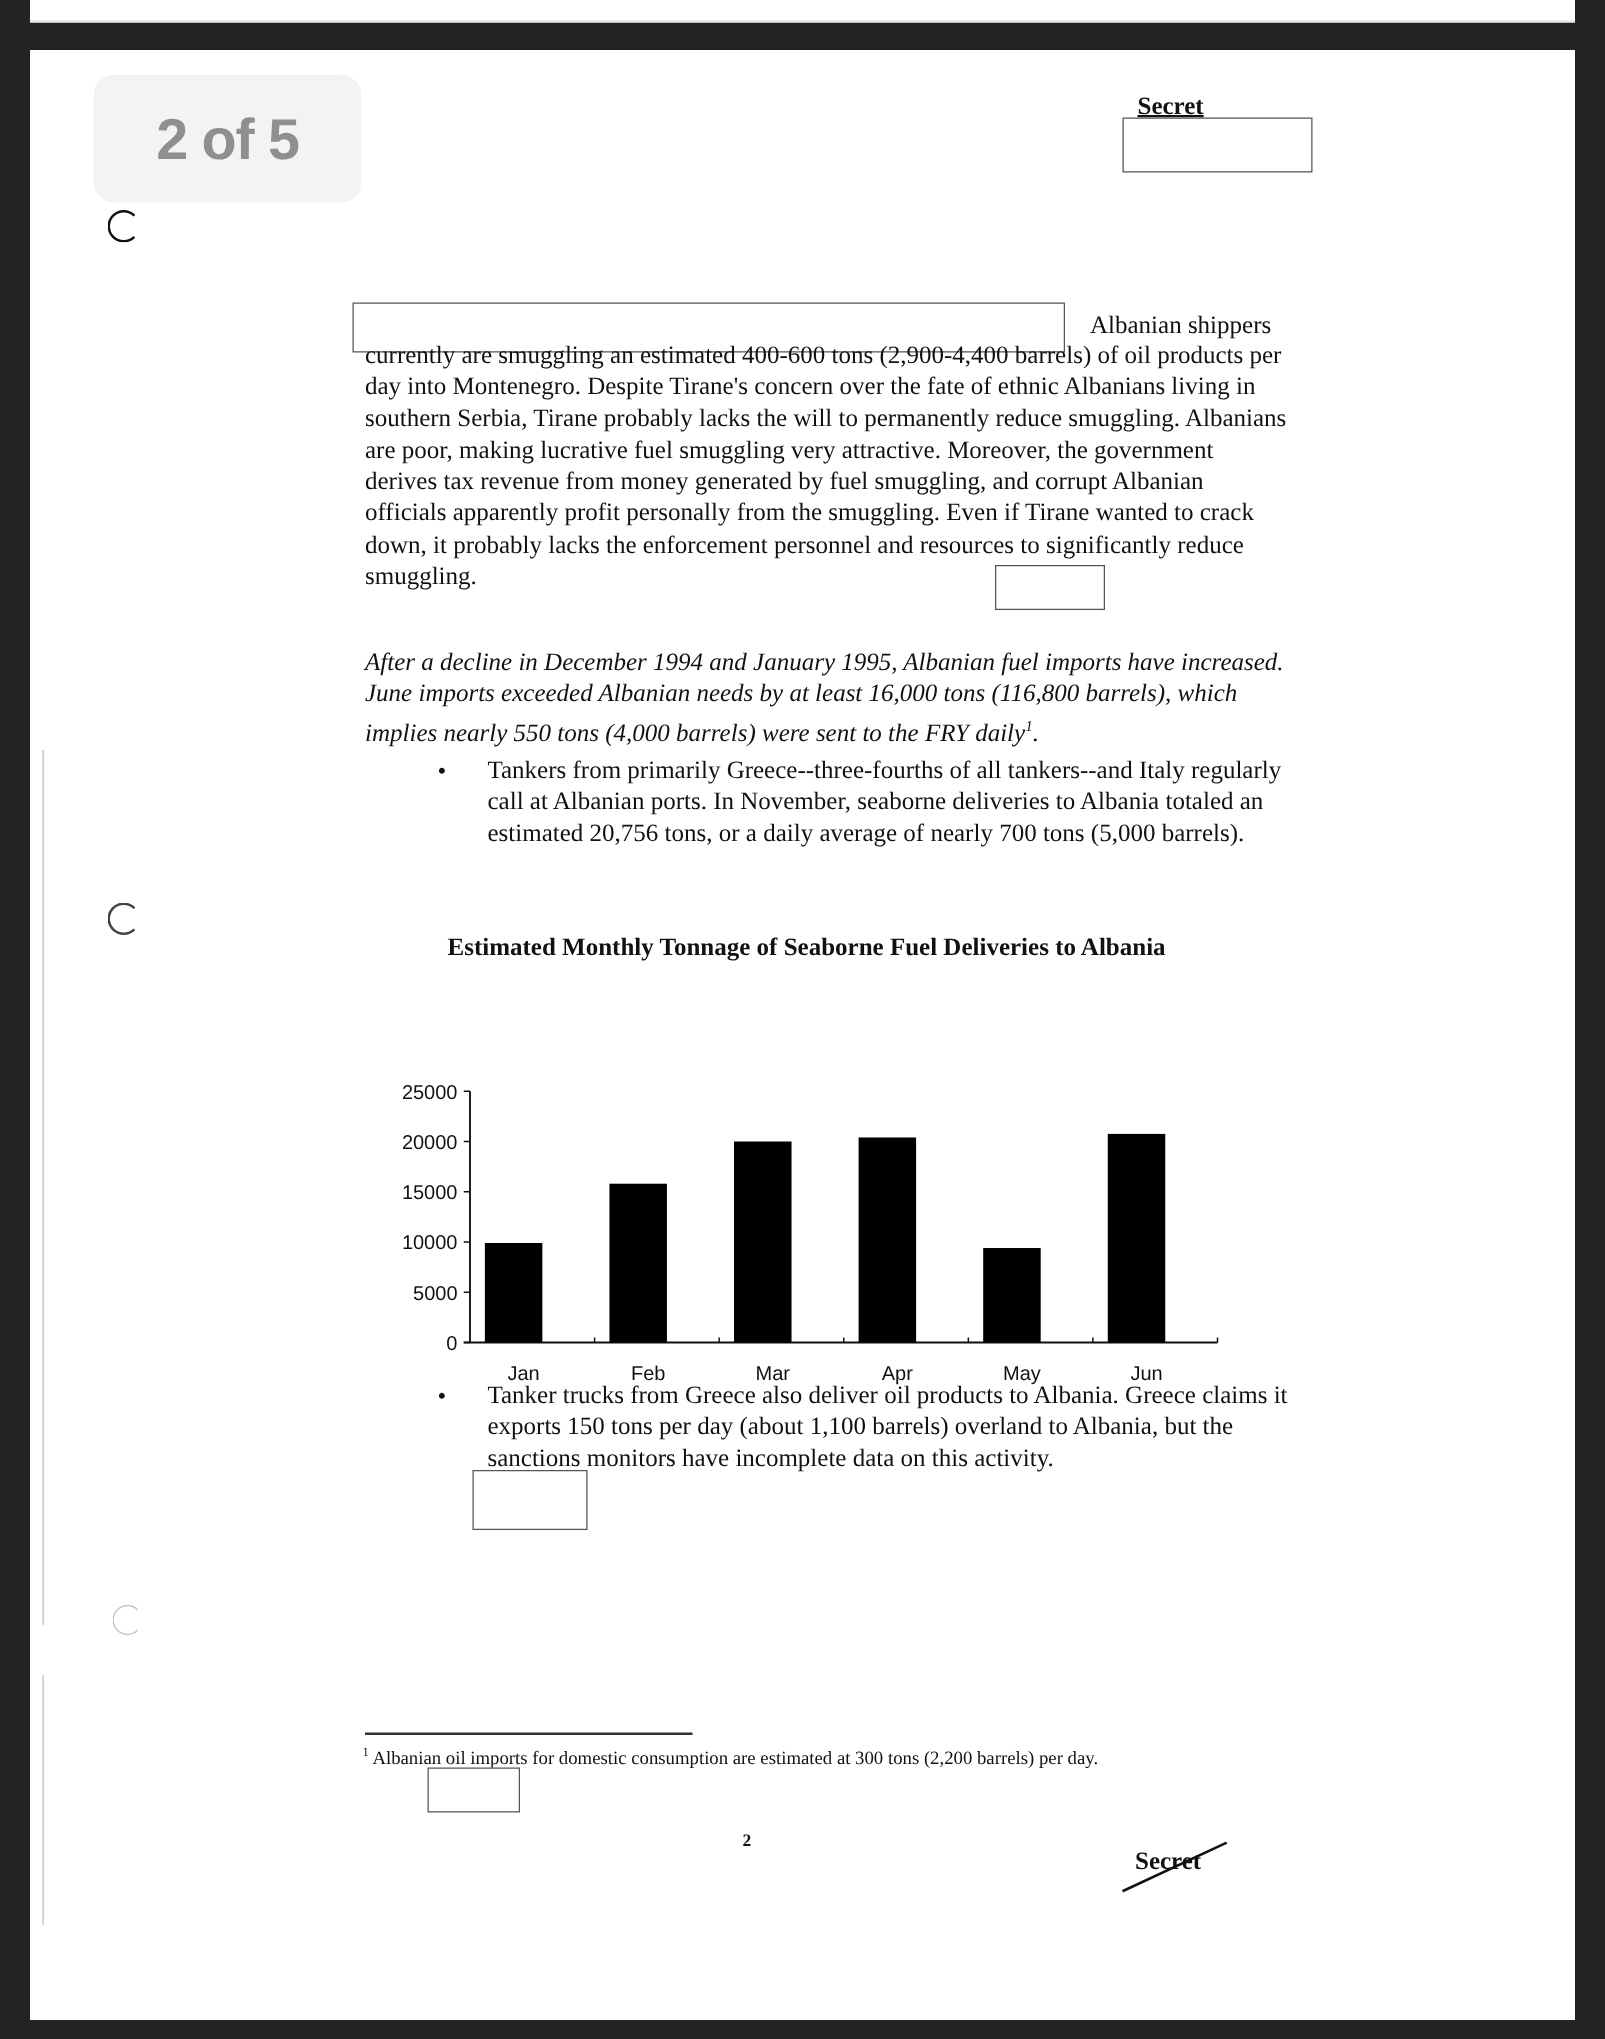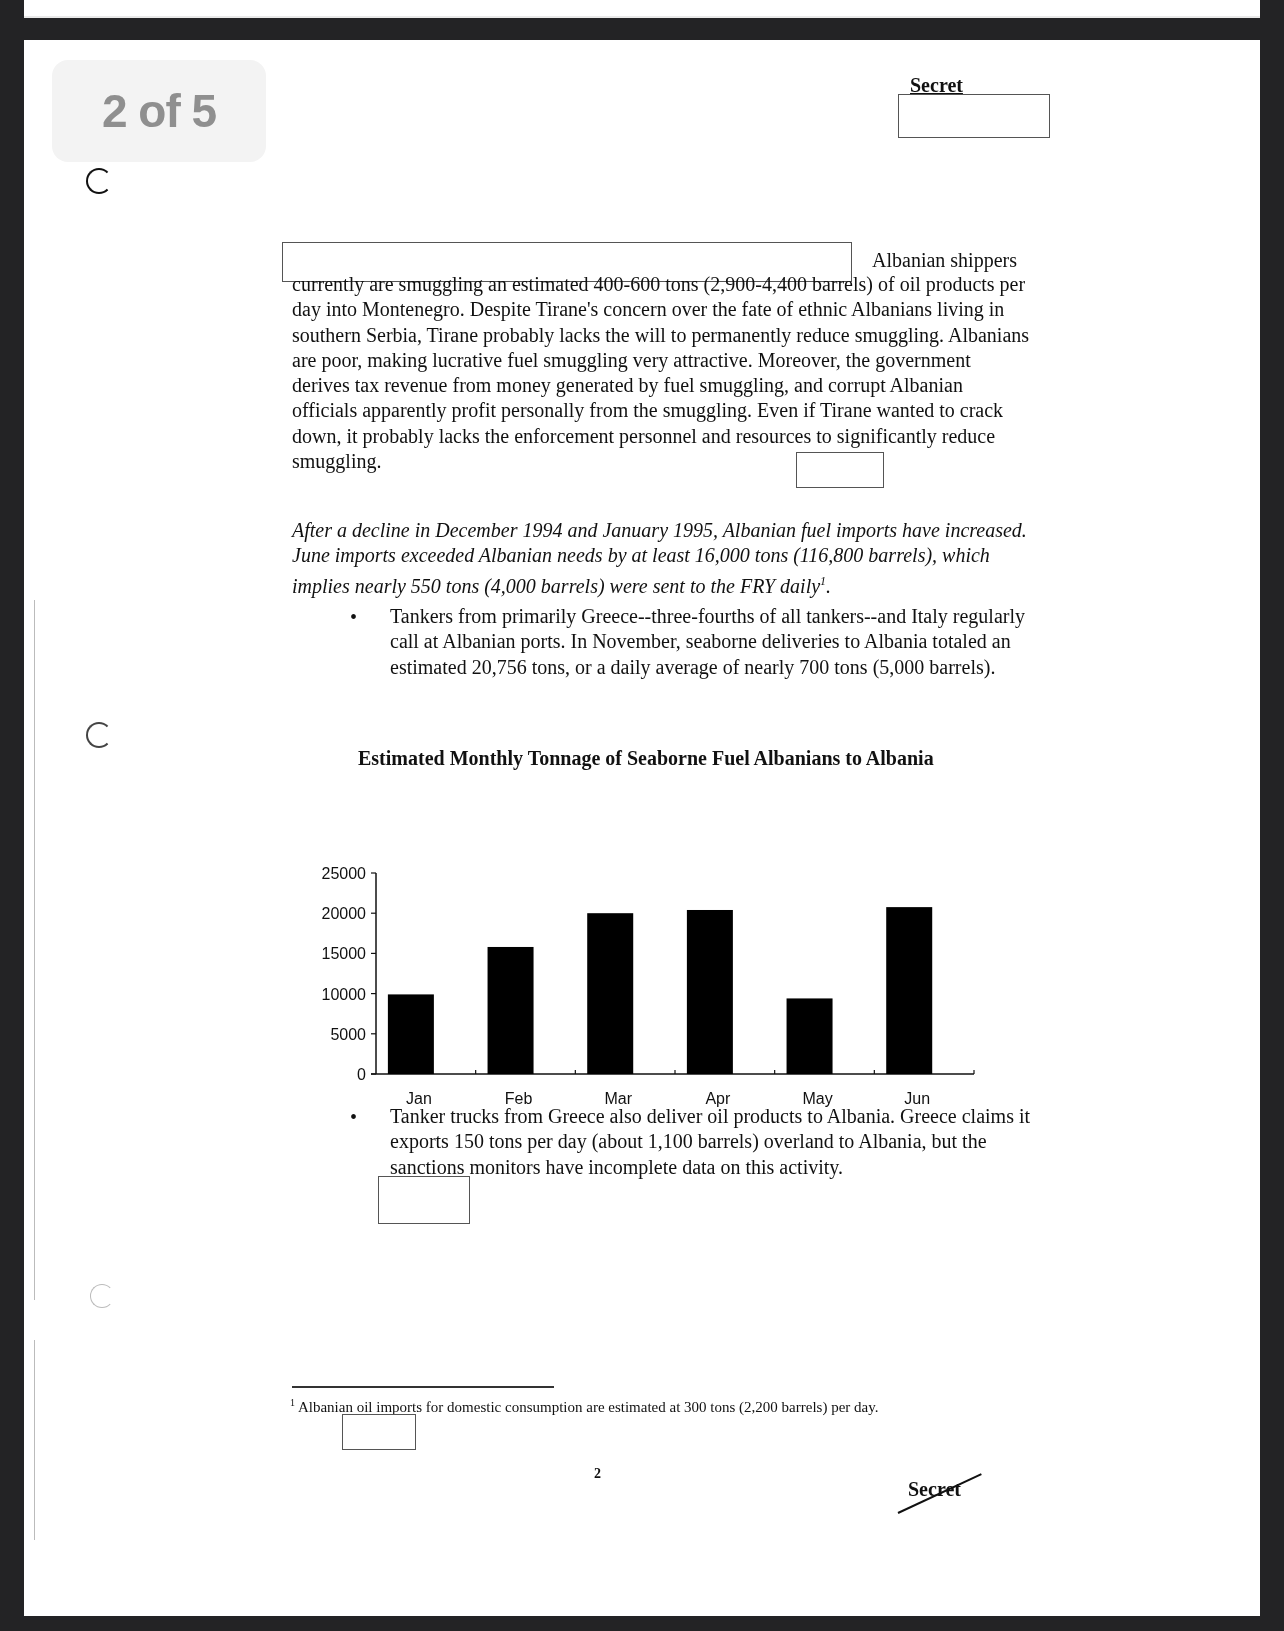--- a/index.html
+++ b/index.html
@@ -9,21 +9,21 @@
   }
   .prev-page {
     position: absolute; left: 24px; top: 0; width: 1236px; height: 16px;
     background: #fff; border-bottom: 2px solid #e9e9e9;
   }
   .page {
     position: absolute; left: 24px; top: 40px; width: 1236px; height: 1576px;
     background: #fff;
   }
   .page-indicator {
-    position: absolute; left: 28px; top: 20px; width: 214px; height: 102px;
+    position: absolute; left: 51px; top: 20px; width: 214px; height: 102px;
     background: #f3f3f3; border-radius: 16px;
     display: flex; align-items: center; justify-content: center;
     font-family: "Liberation Sans", sans-serif; font-weight: bold; font-size: 46px; color: #8f8f8f;
     letter-spacing: -1px;
   }
   .hole { position: absolute; width: 22px; height: 22px; border: 2px solid #111; border-radius: 50%; border-right-color: transparent; }
   .hole.faint { border-color: #bbb; border-right-color: transparent; border-width: 1px; }
   .margin-line { position: absolute; left: 10px; width: 1px; background: #bbb; }
   .classif-top {
     position: absolute; left: 886px; top: 34px; font-weight: bold; font-size: 20px; text-decoration: underline;
@@ -67,21 +67,21 @@
   <div class="redact" style="left:258px; top:202px; width:568px; height:38px;"></div>
   <div class="p1-first">Albanian shippers</div>
   <p class="para" style="top:232px;">currently are smuggling an estimated 400-600 tons (2,900-4,400 barrels) of oil products per day into Montenegro.  Despite Tirane's concern over the fate of ethnic Albanians living in southern Serbia, Tirane probably lacks the will to permanently reduce smuggling.  Albanians are poor, making lucrative fuel smuggling very attractive.  Moreover, the government derives tax revenue from money generated by fuel smuggling, and corrupt Albanian officials apparently profit personally from the smuggling.  Even if Tirane wanted to crack down, it probably lacks the enforcement personnel and resources to significantly reduce smuggling.</p>
   <div class="redact" style="left:772px; top:412px; width:86px; height:34px;"></div>
 
   <p class="para" style="top:478px;font-style:italic;"><span>After a decline in December 1994 and January 1995, Albanian fuel imports have increased.  June imports exceeded Albanian needs by at least 16,000 tons (116,800 barrels), which implies nearly 550 tons (4,000 barrels) were sent to the FRY daily</span><sup style="font-size:12px;">1</sup><span>.</span></p>
 
   <div class="bullet" style="top:566px;">•</div>
   <p class="bullet-text" style="top:564px;">Tankers from primarily Greece--three-fourths of all tankers--and Italy regularly call at Albanian ports.  In November, seaborne deliveries to Albania totaled an estimated 20,756 tons, or a daily average of nearly 700 tons (5,000 barrels).</p>
 
-  <div class="chart-title">Estimated Monthly Tonnage of Seaborne Fuel Albanians to Albania</div>
+  <div class="chart-title">Estimated Monthly Tonnage of Seaborne Fuel Deliveries to Albania</div>
 
   <svg class="chart" id="chart" width="700" height="300">
     <g id="chart-axes">
         <line x1="92" y1="63" x2="92" y2="264" stroke="#111" stroke-width="1.5"></line>
         <line x1="87" y1="264" x2="690" y2="264" stroke="#111" stroke-width="1.5"></line>
         <line x1="87" y1="264" x2="92" y2="264" stroke="#111" stroke-width="1.2"></line>
         <line x1="87" y1="223.8" x2="92" y2="223.8" stroke="#111" stroke-width="1.2"></line>
         <line x1="87" y1="183.6" x2="92" y2="183.6" stroke="#111" stroke-width="1.2"></line>
         <line x1="87" y1="143.4" x2="92" y2="143.4" stroke="#111" stroke-width="1.2"></line>
         <line x1="87" y1="103.19999999999999" x2="92" y2="103.19999999999999" stroke="#111" stroke-width="1.2"></line>

